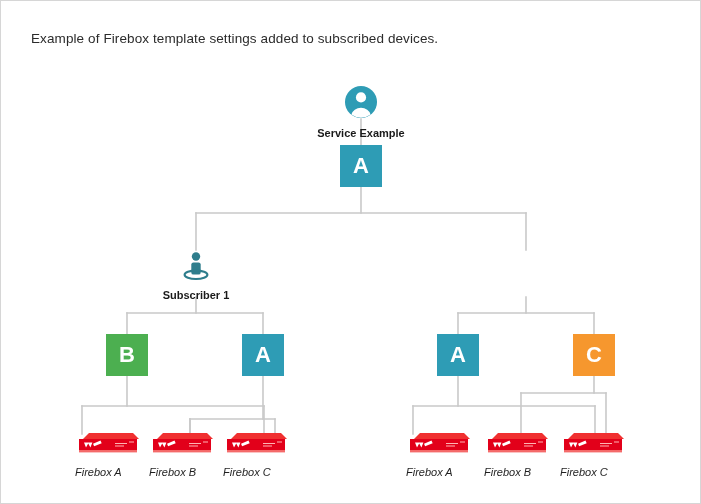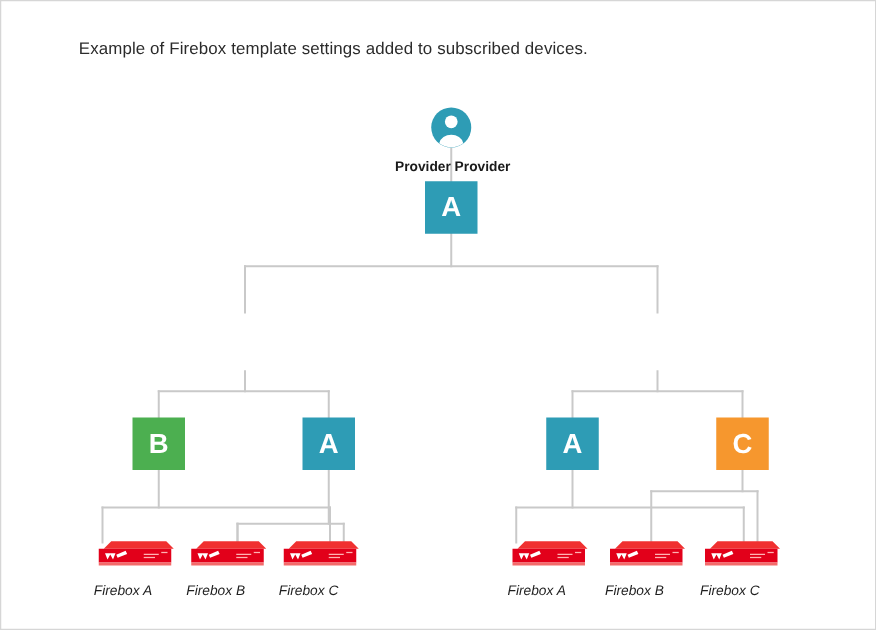--- a/index.html
+++ b/index.html
@@ -16,21 +16,20 @@
     border:1px solid #d6d6d6;
     background:#fff;
   }
   #caption{
     position:absolute;
     left:30px;top:30px;
     font-size:13.5px;
     color:#2b2b2b;
     letter-spacing:.1px;
     white-space:nowrap;
-    margin-left:32px;
   }
   
   #wires{position:absolute;left:0;top:0;width:701px;height:504px;}
   
   .node{position:absolute;}
   
   .person-wrap{width:46px;text-align:center;}
   .person-label{
     font-size:11px;font-weight:bold;color:#1a1a1a;
     margin-top:4px;white-space:nowrap;
@@ -103,28 +102,38 @@
     </g>
   </svg>
 
   <div class="node" style="left:337px;top:84px;">
     <div class="person-wrap">
       <svg width="46" height="34" viewBox="0 0 46 34">
         <circle cx="23" cy="17" r="16" fill="#2e9cb5"></circle>
         <circle cx="23" cy="12.4" r="5.1" fill="#ffffff"></circle>
         <path d="M13.4,29.5 a9.8,8.4 0 0 1 19.2,0 a16,16 0 0 1 -19.2,0 z" fill="#ffffff"></path>
       </svg>
-      <div class="person-label" style="margin-left:-22px;width:90px;">Provider Provider</div>
+      <div class="person-label" style="margin-left:-22px;width:90px;">Service Example</div>
     </div>
   </div>
 
   <div class="node tbox" style="left:339px;top:144px;background:#2e9cb5;">
     <span>A</span>
   </div>
 
+  <div class="node" style="left:172px;top:249px;">
+    <div class="person-wrap">
+      <svg width="46" height="32" viewBox="0 0 46 32">
+        <circle cx="23" cy="6.5" r="4.2" fill="#2e7d8c"></circle>
+        <rect x="18.3" y="12.4" width="9.4" height="12.2" rx="2.2" fill="#2e7d8c"></rect>
+        <ellipse cx="23" cy="24.8" rx="11.4" ry="4.2" fill="none" stroke="#2e7d8c" stroke-width="2.1"></ellipse>
+      </svg>
+      <div class="sub-label" style="margin-left:-22px;width:90px;">Subscriber 1</div>
+    </div>
+  </div>
 
   <div class="node tbox" style="left:105px;top:333px;background:#4caf50;">
     <span>B</span>
   </div>
   <div class="node tbox" style="left:241px;top:333px;background:#2e9cb5;">
     <span>A</span>
   </div>
 
 
   <div class="node tbox" style="left:436px;top:333px;background:#2e9cb5;">

